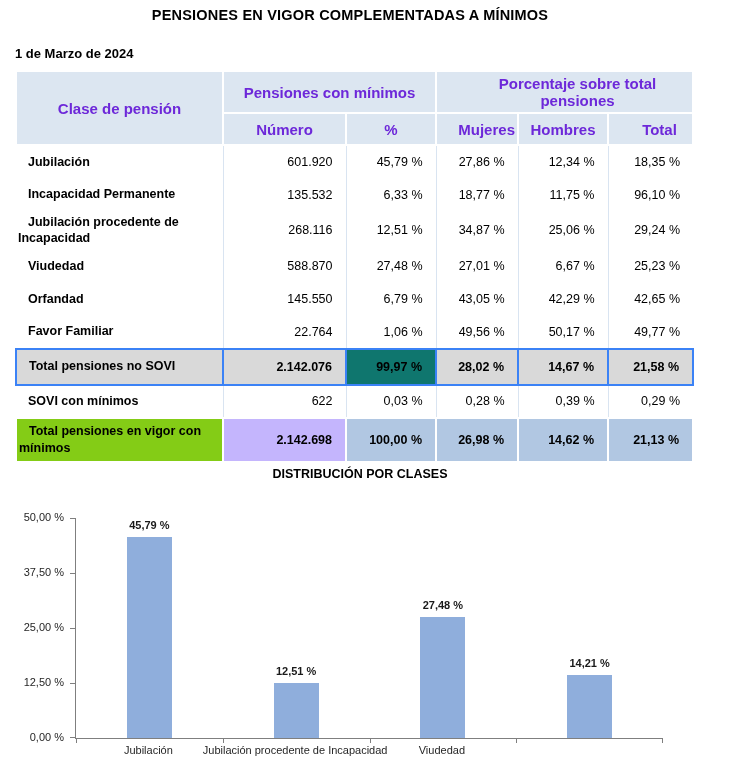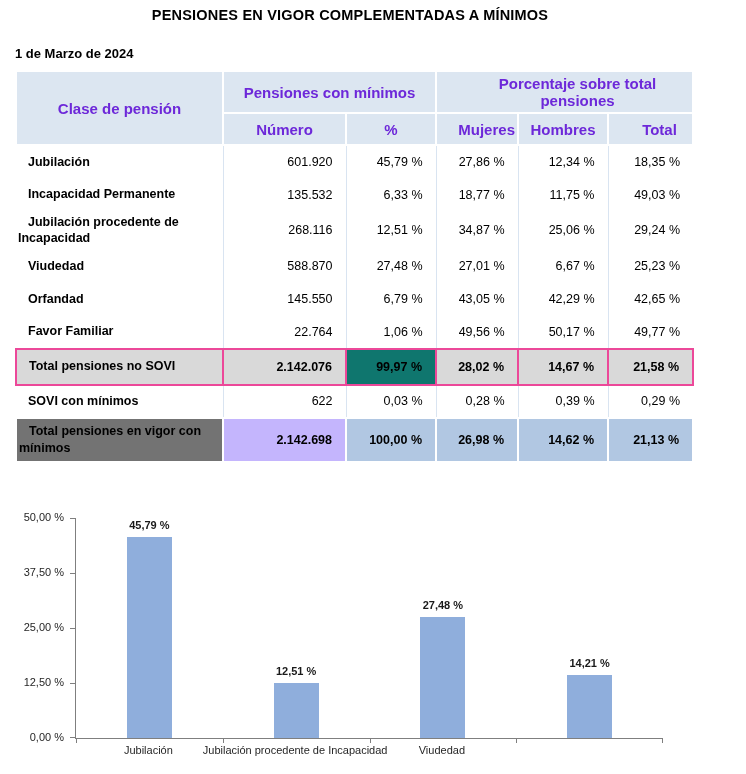--- a/index.html
+++ b/index.html
@@ -11,21 +11,21 @@
   .doc-date{position:absolute;top:46px;left:15px;font-weight:bold;font-size:13px;text-align:center;}
 
   table.pension-table{position:absolute;top:70px;left:15px;width:677px;
         border-collapse:collapse;table-layout:fixed;font-size:12.5px;}
   .pension-table th{background:#DCE6F1;font-weight:bold;text-align:center;
         border:2px solid #fff;padding:3px 2px;height:24px;font-size:15px;color:#6d28d9;}
   .pension-table tbody td{background:#fff;vertical-align:middle;}
   .pension-table tbody tr.row-normal{height:33px;}
   .pension-table tbody tr.row-normal td:not(:last-child){border-right:1px solid #D9E4F1;}
   .pension-table tbody tr.row-total-gray{height:36px;}
-  .pension-table tbody tr.row-total-gray td{background:#D9D9D9;border:2px solid #ec4899;font-weight:bold;}
+  .pension-table tbody tr.row-total-gray td{background:#D9D9D9;border:2px solid #3b82f6;font-weight:bold;}
   .pension-table tbody tr.row-total-blue{height:44px;}
   .pension-table tbody tr.row-total-blue td{background:#B1C7E2;border:2px solid #fff;font-weight:bold;}
   .cell-label{font-weight:bold;text-align:left;padding:3px 4px 3px 2px;text-indent:10px;line-height:1.3;}
   .cell-num{text-align:right;padding-right:13px;}
 
   .chart-title{position:absolute;top:467px;left:60px;width:600px;text-align:center;
                font-weight:bold;font-size:12.5px;}
   .chart-plot{position:absolute;left:75px;top:518px;width:587px;height:220px;
               border-left:1px solid #7f7f7f;border-bottom:1px solid #7f7f7f;}
   .bar{position:absolute;bottom:0;width:45px;background:#8FAEDC;}
@@ -76,21 +76,21 @@
           <td class="cell-num">27,86 %</td>
           <td class="cell-num">12,34 %</td>
           <td class="cell-num">18,35 %</td>
         </tr>
         <tr class="row-normal">
           <td class="cell-label">Incapacidad Permanente</td>
           <td class="cell-num">135.532</td>
           <td class="cell-num">6,33 %</td>
           <td class="cell-num">18,77 %</td>
           <td class="cell-num">11,75 %</td>
-          <td class="cell-num">49,03 %</td>
+          <td class="cell-num">96,10 %</td>
         </tr>
         <tr class="row-normal">
           <td class="cell-label">Jubilación procedente de Incapacidad</td>
           <td class="cell-num">268.116</td>
           <td class="cell-num">12,51 %</td>
           <td class="cell-num">34,87 %</td>
           <td class="cell-num">25,06 %</td>
           <td class="cell-num">29,24 %</td>
         </tr>
         <tr class="row-normal">
@@ -127,30 +127,31 @@
         </tr>
         <tr class="row-normal">
           <td class="cell-label">SOVI con mínimos</td>
           <td class="cell-num">622</td>
           <td class="cell-num">0,03 %</td>
           <td class="cell-num">0,28 %</td>
           <td class="cell-num">0,39 %</td>
           <td class="cell-num">0,29 %</td>
         </tr>
         <tr class="row-total-blue">
-          <td class="cell-label" style="background: #737373;">Total pensiones en vigor con mínimos</td>
+          <td class="cell-label" style="background: #84cc16;">Total pensiones en vigor con mínimos</td>
           <td class="cell-num" style="background: #c4b5fd;">2.142.698</td>
           <td class="cell-num" style="background: rgb(177, 199, 226);">100,00 %</td>
           <td class="cell-num" style="background: rgb(177, 199, 226);">26,98 %</td>
           <td class="cell-num" style="background: rgb(177, 199, 226);">14,62 %</td>
           <td class="cell-num" style="background: rgb(177, 199, 226);">21,13 %</td>
         </tr>
       </tbody>
   </table>
 
+  <div class="chart-title">DISTRIBUCIÓN POR CLASES</div>
   <div class="yaxis">
       <div class="ytick-label" style="top: -7px;">50,00 %</div>
       <div class="ytick-label" style="top: 48px;">37,50 %</div>
       <div class="ytick-label" style="top: 103px;">25,00 %</div>
       <div class="ytick-label" style="top: 158px;">12,50 %</div>
       <div class="ytick-label" style="top: 213px;">0,00 %</div>
     </div>
   <div class="chart-plot">
       <div class="bar" style="left: 50.875px; height: 201.476px; background: rgb(143, 174, 220);"></div>
       <div class="bar-label" style="left: 28.375px; bottom: 207.476px;">45,79 %</div>

